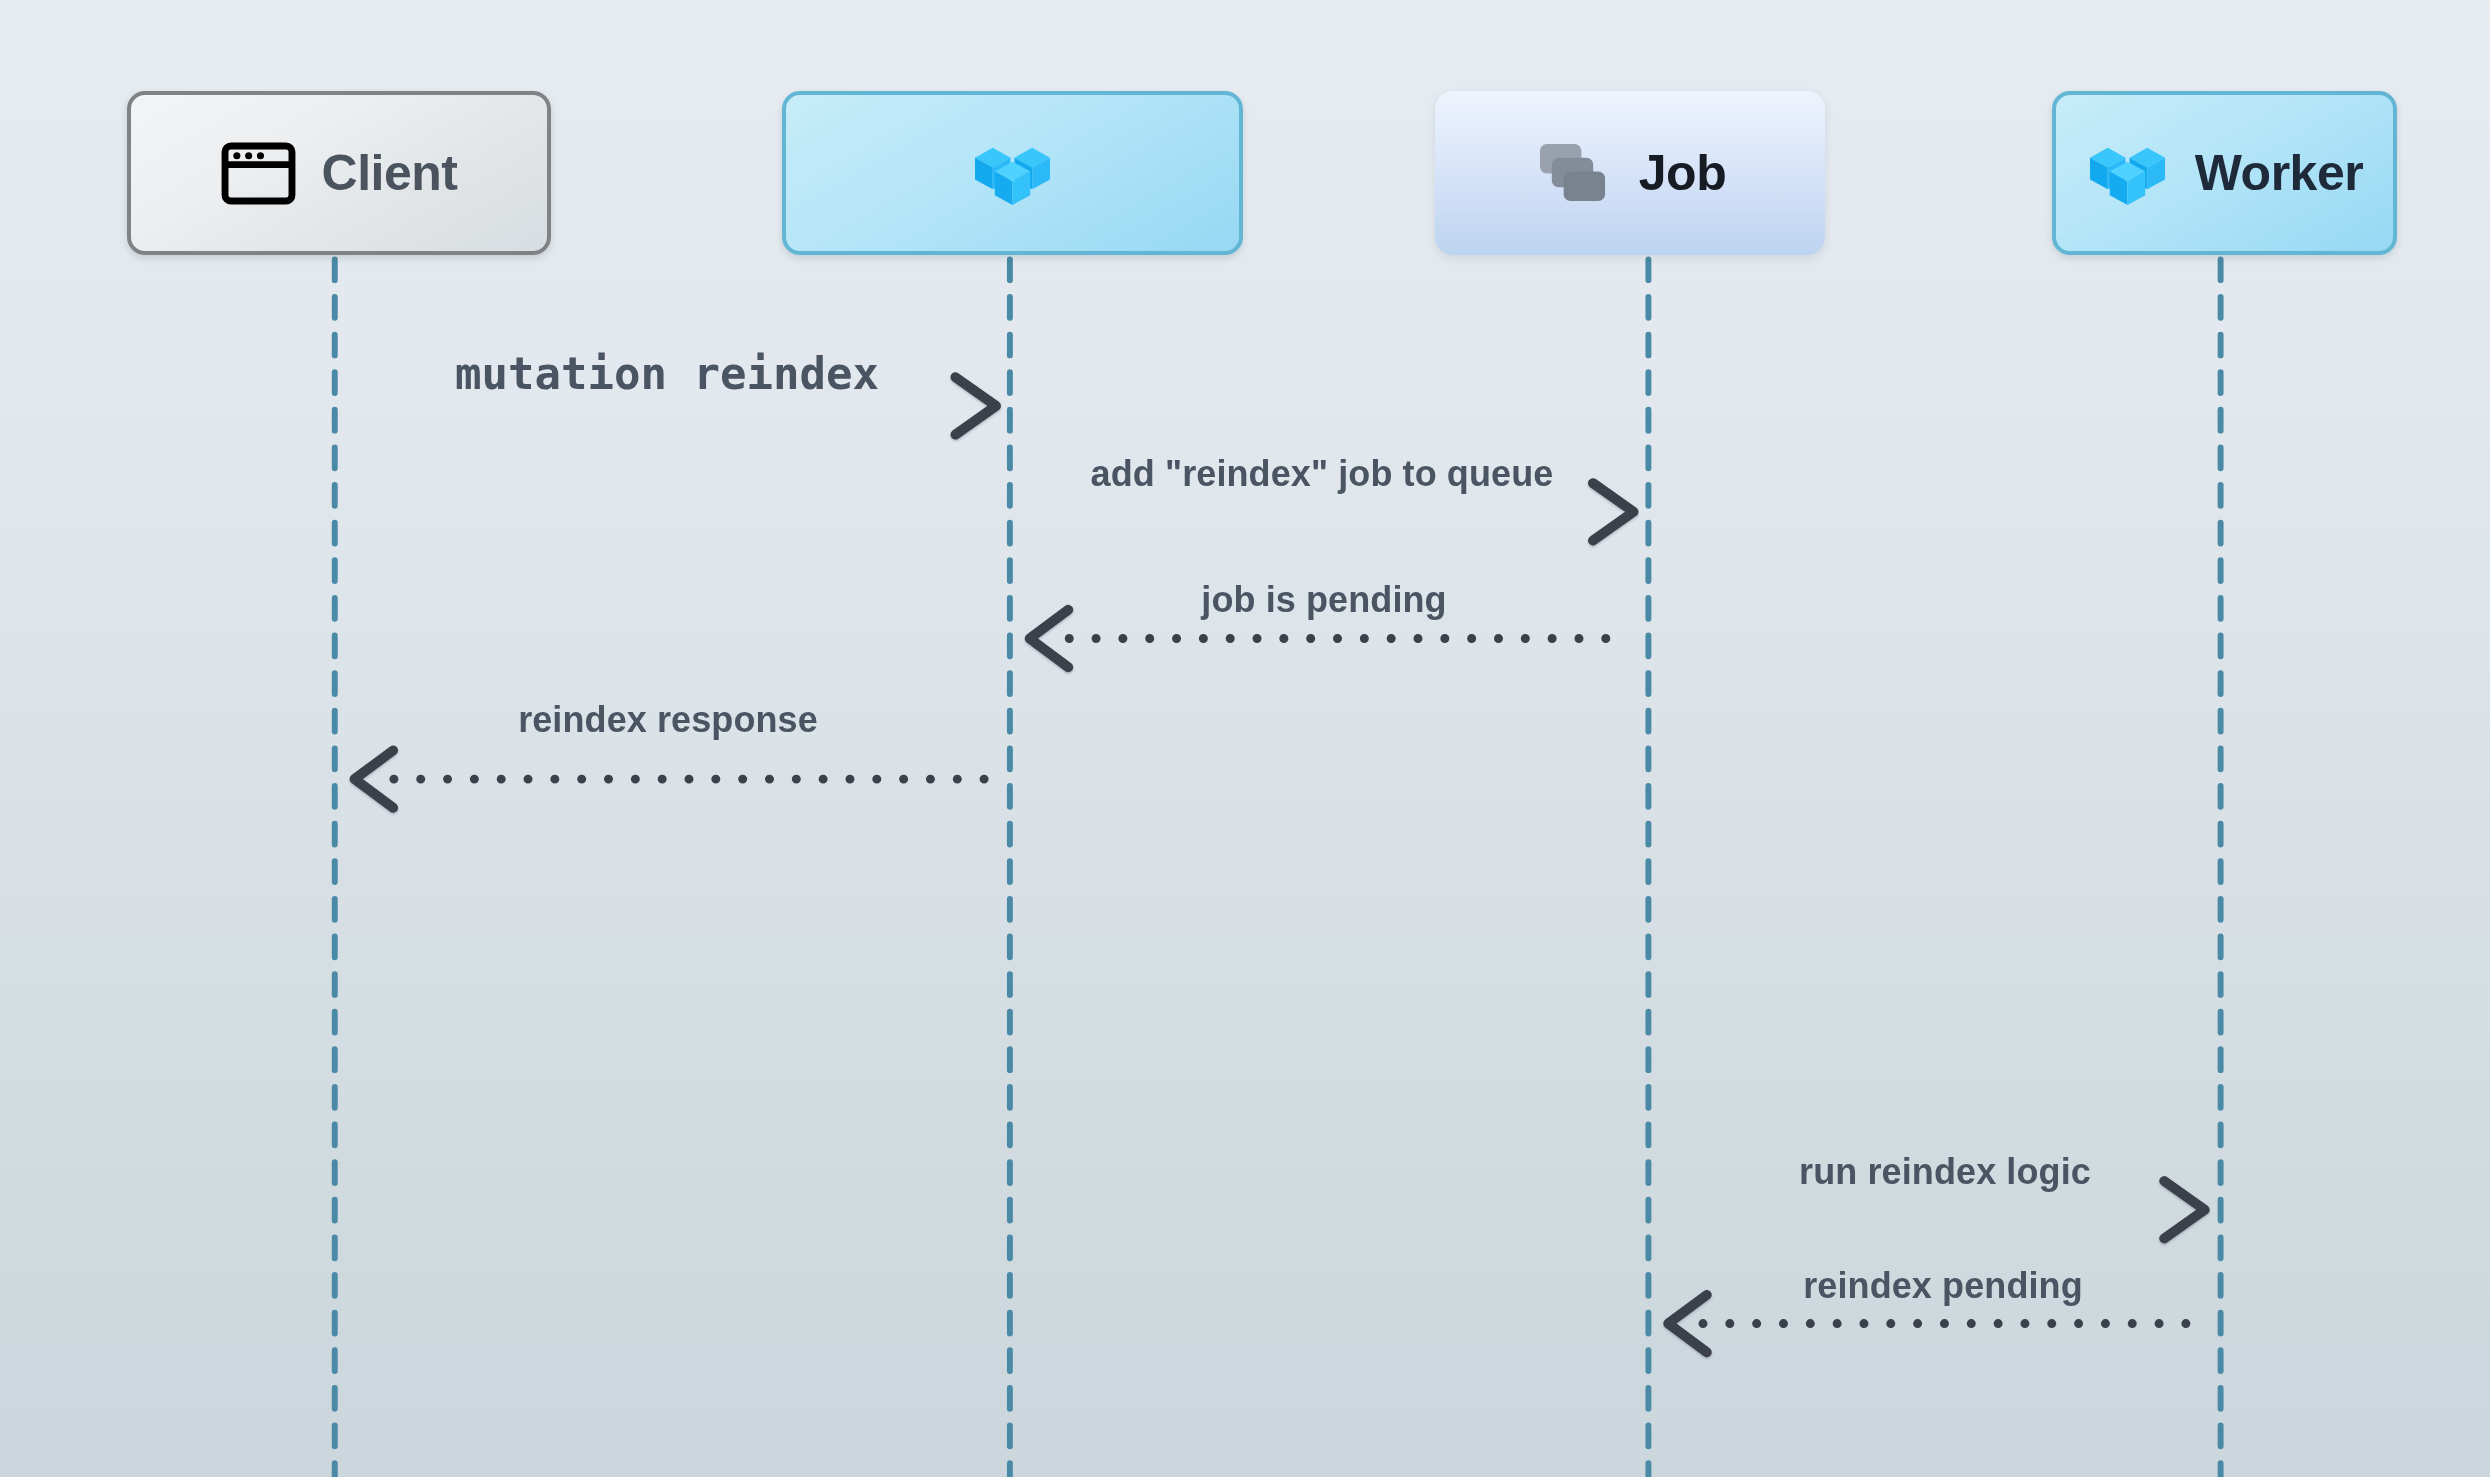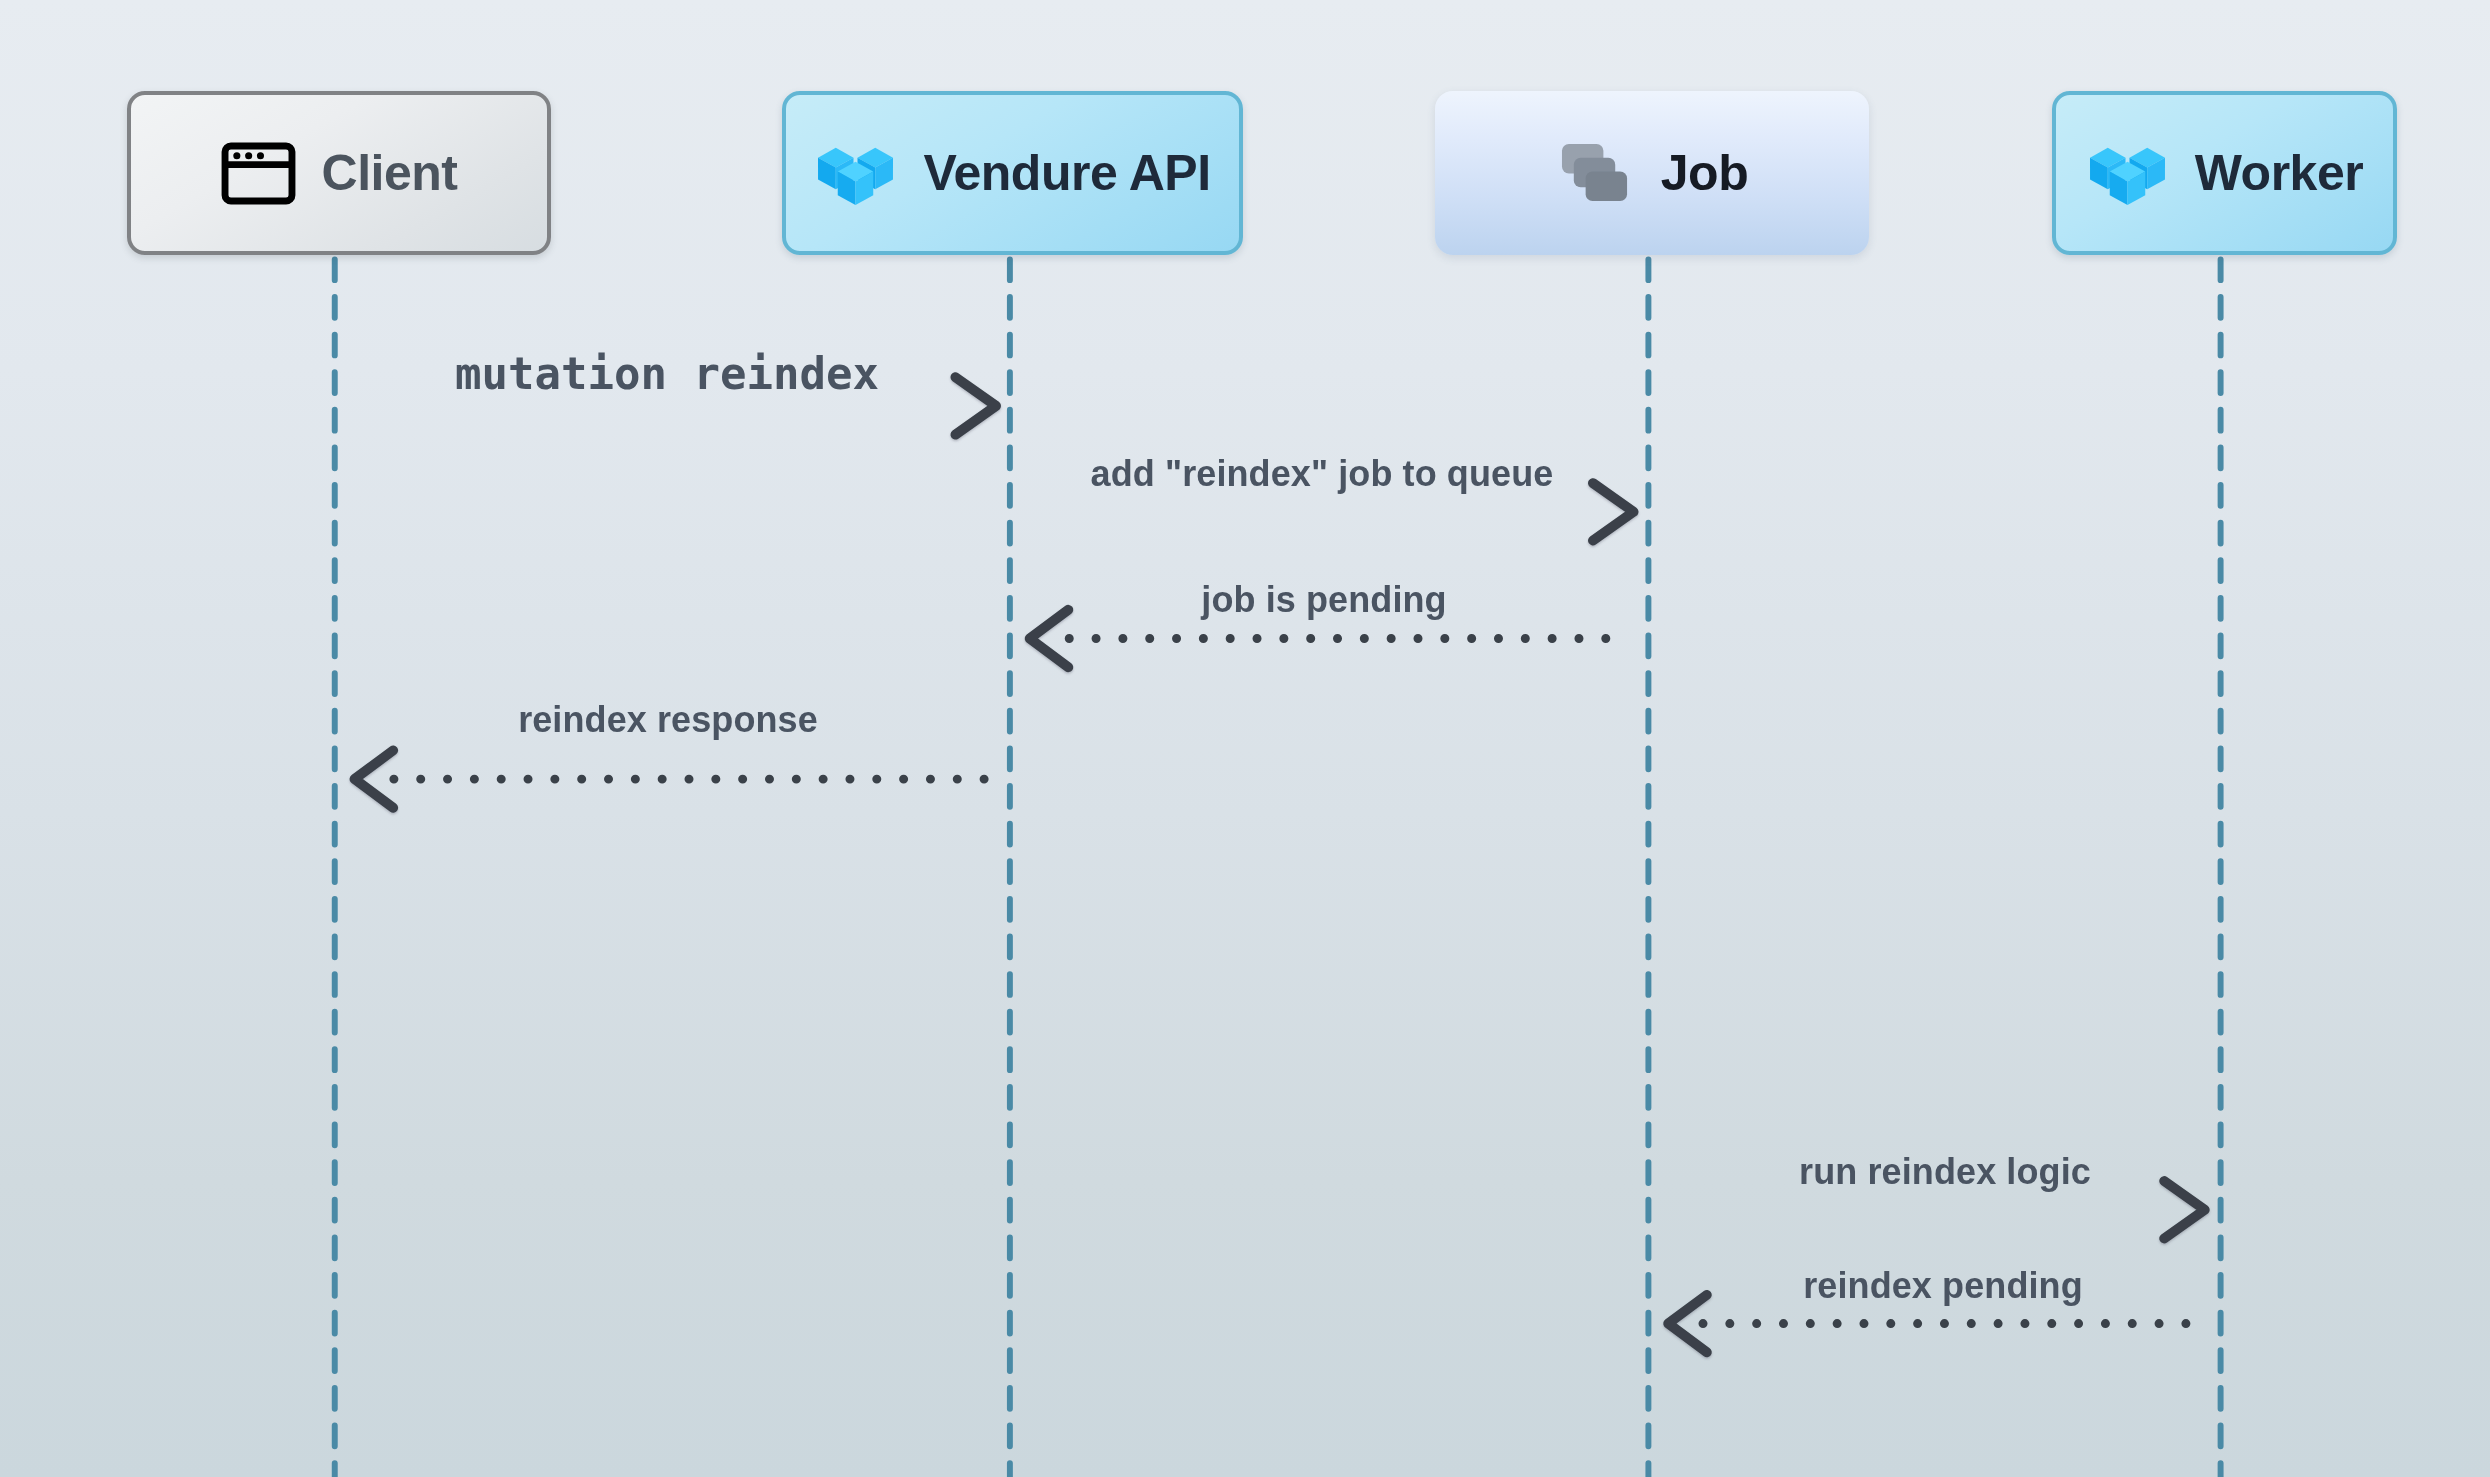--- a/index.html
+++ b/index.html
@@ -64,21 +64,21 @@
     left: 782px;
     width: 461px;
     background: linear-gradient(150deg, #c6ecf8 0%, #b6e6f8 40%, #a4def5 75%, #97d8f3 100%);
     border: 4px solid #62b6d4;
     box-shadow: 0 3px 7px rgba(60,90,110,0.18);
   }
   .participant.vendure .p-label { color: #1e2a3a; }
 
   .participant.job {
     left: 1435px;
-    width: 434px;
+    width: 390px;
     background: linear-gradient(180deg, #eef4fd 0%, #e0eafb 30%, #cfdff6 65%, #bcd3ef 100%);
     border: none;
     box-shadow: 0 3px 8px rgba(70,90,120,0.14);
   }
   .participant.job .p-label { color: #161b24; }
 
   .participant.worker {
     left: 2052px;
     width: 345px;
     background: linear-gradient(150deg, #c6ecf8 0%, #b6e6f8 40%, #a4def5 75%, #97d8f3 100%);
@@ -178,21 +178,20 @@
 
         <polygon points="44,20 62,10 80,20 62,30" fill="#38c6fb"></polygon>
         <polygon points="44,20 62,30 62,52 44,42" fill="#13a9ef"></polygon>
         <polygon points="62,30 80,20 80,42 62,52" fill="#2bb9f7"></polygon>
 
         <polygon points="24,34 42,24 60,34 42,44" fill="#4fd2ff"></polygon>
         <polygon points="24,34 42,44 42,68 24,58" fill="#16abf0"></polygon>
         <polygon points="42,44 60,34 60,58 42,68" fill="#34c2fa"></polygon>
       </svg>
     </span>
-    <span class="p-label">Vendure API</span>
   </div>
 
   <div class="participant job">
     <span class="p-icon">
       <svg width="79" height="71" viewBox="0 0 80 72">
         <rect x="6" y="6" width="42" height="30" rx="7" fill="#98a1ad"></rect>
         <rect x="18" y="20" width="42" height="30" rx="7" fill="#838d9a"></rect>
         <rect x="30" y="34" width="42" height="30" rx="7" fill="#79838f"></rect>
       </svg>
     </span>

